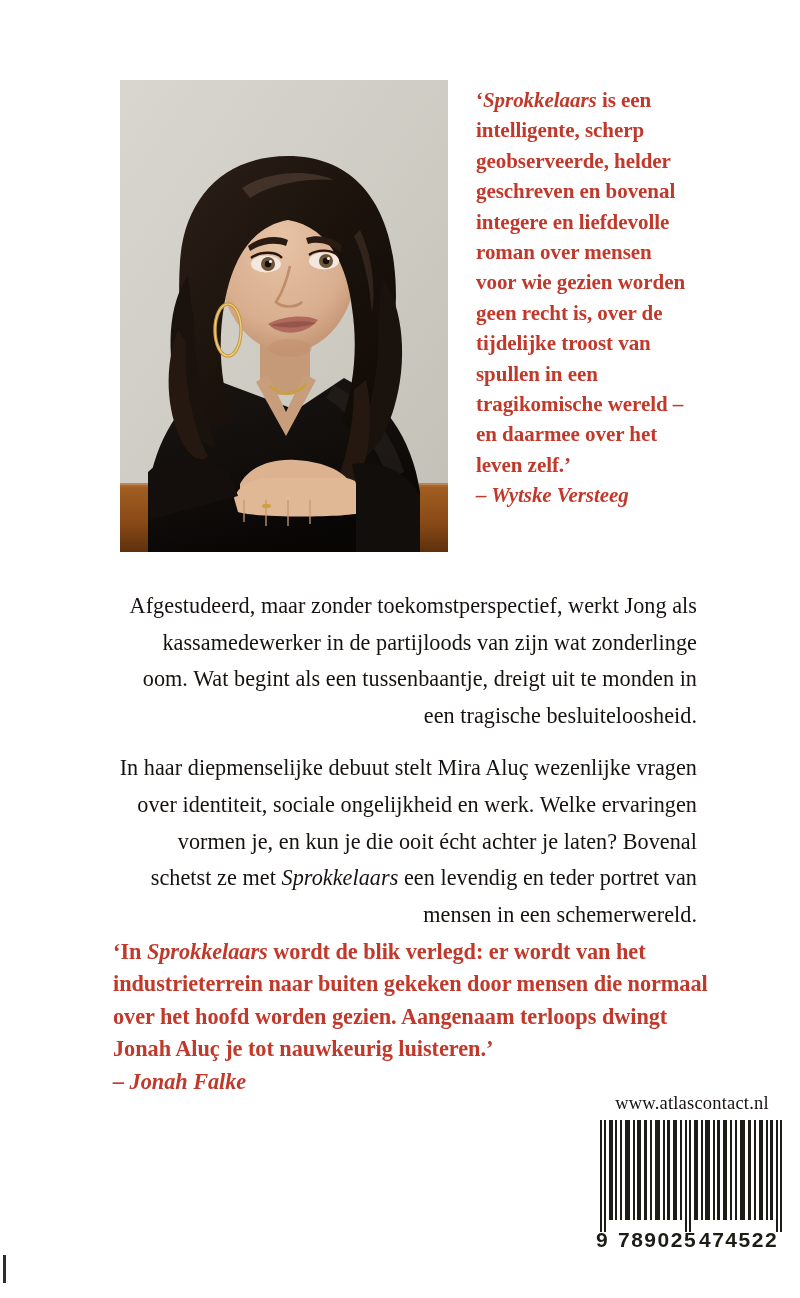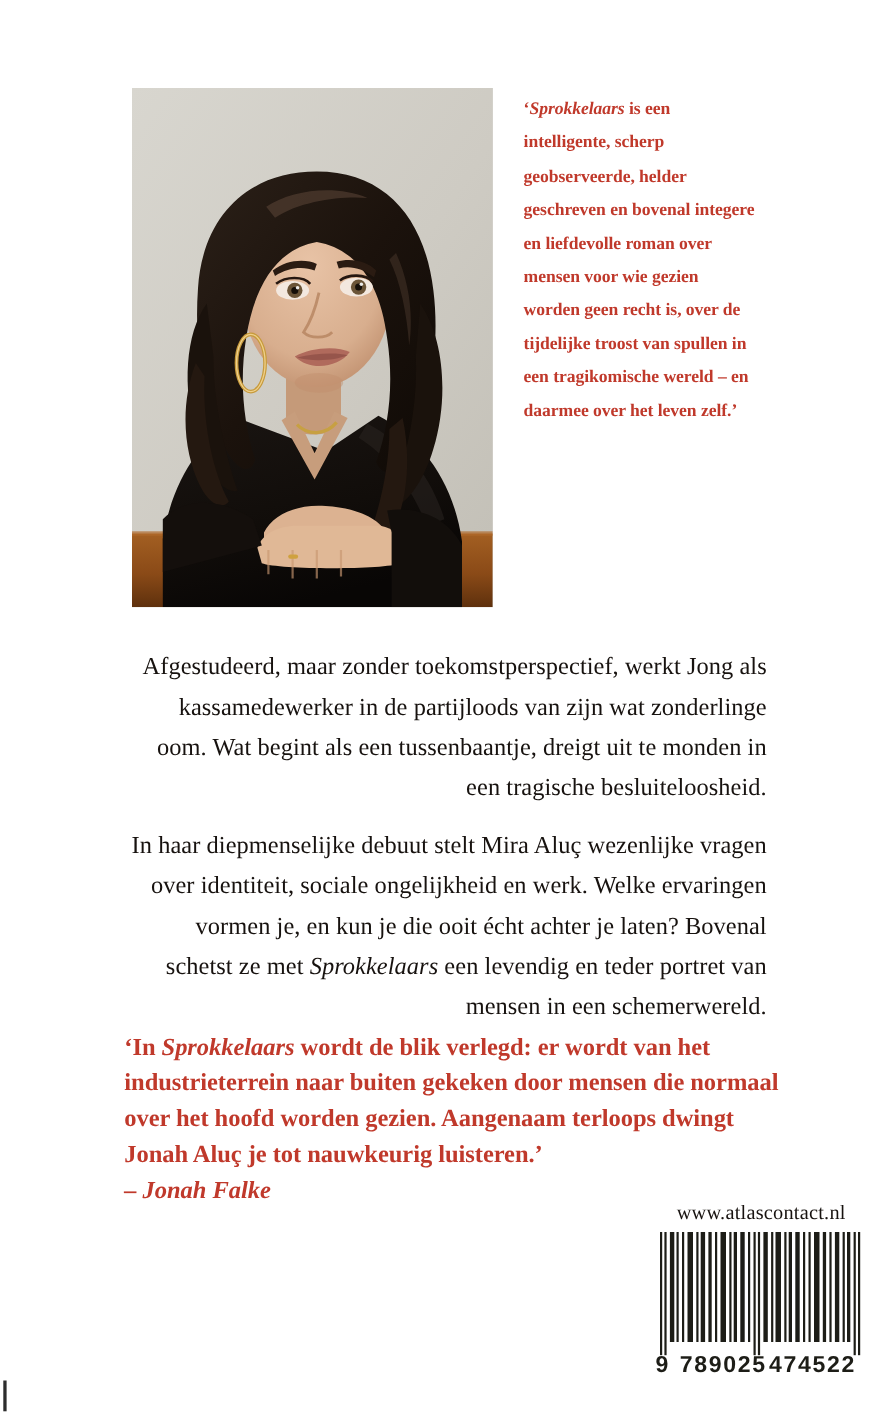--- a/index.html
+++ b/index.html
@@ -42,21 +42,21 @@
   }
   .author-photo svg { display: block; width: 100%; height: 100%; }
 
   .pull-quote {
     position: absolute;
     left: 476px;
     top: 85px;
     width: 214px;
     color: #c0392b;
     font-weight: bold;
-    font-size: 16px;
+    font-size: 21px;
     line-height: 30.4px;
     text-align: left;
     letter-spacing: -0.05px;
   }
   .pull-quote .t-italic { font-style: italic; }
   .pull-quote .attrib {
     font-style: italic;
     font-weight: bold;
     display: block;
     white-space: nowrap;
@@ -240,20 +240,21 @@
         <path d="M 232 384 C 262 380 288 392 300 416 L 300 472 L 236 472 L 236 404 Z" fill="#120e0b"></path>
 
         <path d="M 28 392 C 48 372 80 372 110 392 L 118 416 L 28 440 Z" fill="#140f0c"></path>
 
         <rect x="0" y="0" width="328" height="472" fill="none"></rect>
       </svg>
     </div>
 
     <div class="pull-quote">
       <span>‘</span><span class="t-italic">Sprokkelaars</span><span> is een intelligente, scherp geobserveerde, helder geschreven en bovenal integere en liefdevolle roman over mensen voor wie gezien worden geen recht is, over de tijdelijke troost van spullen in een tragikomische wereld – en daarmee over het leven zelf.’</span>
+      <span class="attrib">– Wytske Versteeg</span>
     </div>
 
   </div>
 
   <div class="body-area">
     <p class="body-par">Afgestudeerd, maar zonder toekomstperspectief, werkt Jong als kassamedewerker in de partijloods van zijn wat zonderlinge oom. Wat begint als een tussenbaantje, dreigt uit te monden in een tragische besluiteloosheid.</p>
     <p class="body-par second"><span>In haar diepmenselijke debuut stelt Mira Aluç wezenlijke vragen over identiteit, sociale ongelijkheid en werk. Welke ervaringen vormen je, en kun je die ooit écht achter je laten? Bovenal schetst ze met </span><span class="t-italic">Sprokkelaars</span><span> een levendig en teder portret van mensen in een schemerwereld.</span></p>
   </div>
 
   <div class="lower-quote">

